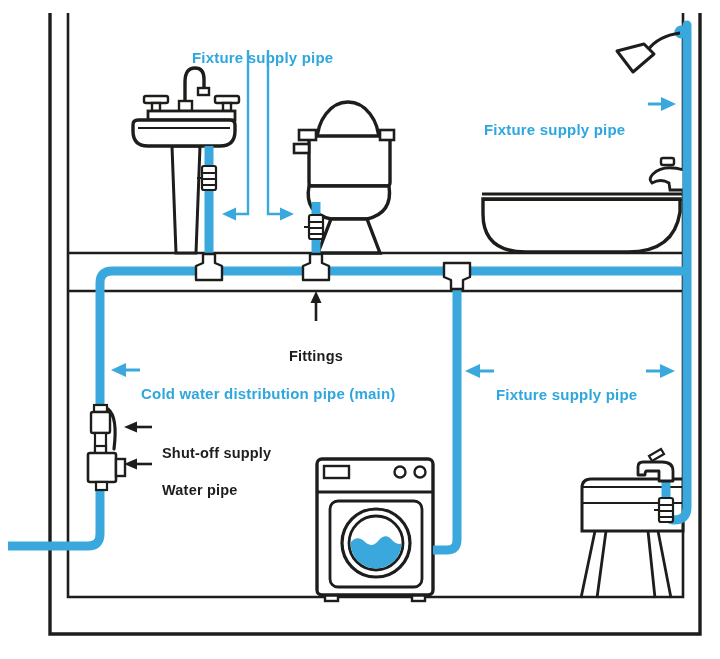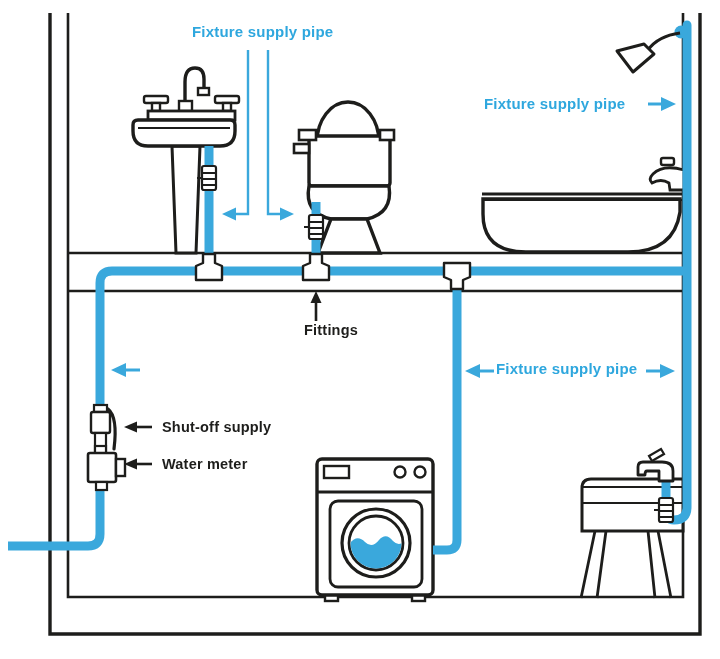--- a/index.html
+++ b/index.html
@@ -3,21 +3,21 @@
 <meta charset="utf-8">
 <style>
   :root{
     --pipe:#3aa8dc; --label_blue:#2ea7de; --line:#1d1d1b; --background:#ffffff;
   }
   html,body{margin:0;padding:0;background:var(--background);}
   .stage{position:relative;width:720px;height:659px;background:var(--background);
          font-family:"Liberation Sans",sans-serif;overflow:hidden;}
   svg{position:absolute;left:0;top:0;}
   .label{position:absolute;font-weight:700;font-size:15px;color:var(--label_blue);
-         white-space:nowrap;letter-spacing:.2px;}
+         white-space:nowrap;letter-spacing:.2px;margin-top:26px;}
   .label.dark{color:var(--line);font-size:14.5px;}
   .pipe{stroke:var(--pipe);stroke-width:9;fill:none;stroke-linejoin:round;}
   .pipe-rnd{stroke:var(--pipe);stroke-width:9;fill:none;stroke-linejoin:round;stroke-linecap:round;}
   .leader{stroke:var(--pipe);stroke-width:2.4;fill:none;}
   .bshaft{stroke:var(--pipe);stroke-width:3;fill:none;}
   .bhead{fill:var(--pipe);stroke:none;}
   .kshaft{stroke:var(--line);stroke-width:2.6;fill:none;}
   .khead{fill:var(--line);stroke:none;}
   .ln{stroke:var(--line);fill:none;}
   .lnw{stroke:var(--line);fill:#ffffff;}
@@ -188,18 +188,19 @@
     <polygon class="khead" points="137,458.5 137,469.5 124,464"></polygon>
   </g>
   <g>
     <path class="kshaft" d="M316,321 V302"></path>
     <polygon class="khead" points="310.5,303 321.5,303 316,291"></polygon>
   </g>
 </svg>
 
 <div class="label" style="left:192px;top:23px;">Fixture supply pipe</div>
 <div class="label" style="left:484px;top:95px;">Fixture supply pipe</div>
+<div class="label" style="left:141px;top:359px;">Cold water distribution pipe (main)</div>
 <div class="label" style="left:496px;top:360px;">Fixture supply pipe</div>
-<div class="label dark" style="left:242px;top:322px;width:116px;text-align:right;">Fittings</div>
+<div class="label dark" style="left:258px;top:322px;width:116px;text-align:center;">Fittings</div>
 <div class="label dark" style="left:162px;top:419px;">Shut-off supply</div>
-<div class="label dark" style="left:162px;top:456px;">Water meter</div>
+<div class="label dark" style="left:162px;top:456px;">Water pipe</div>
 
 </div>
 
 </body></html>

